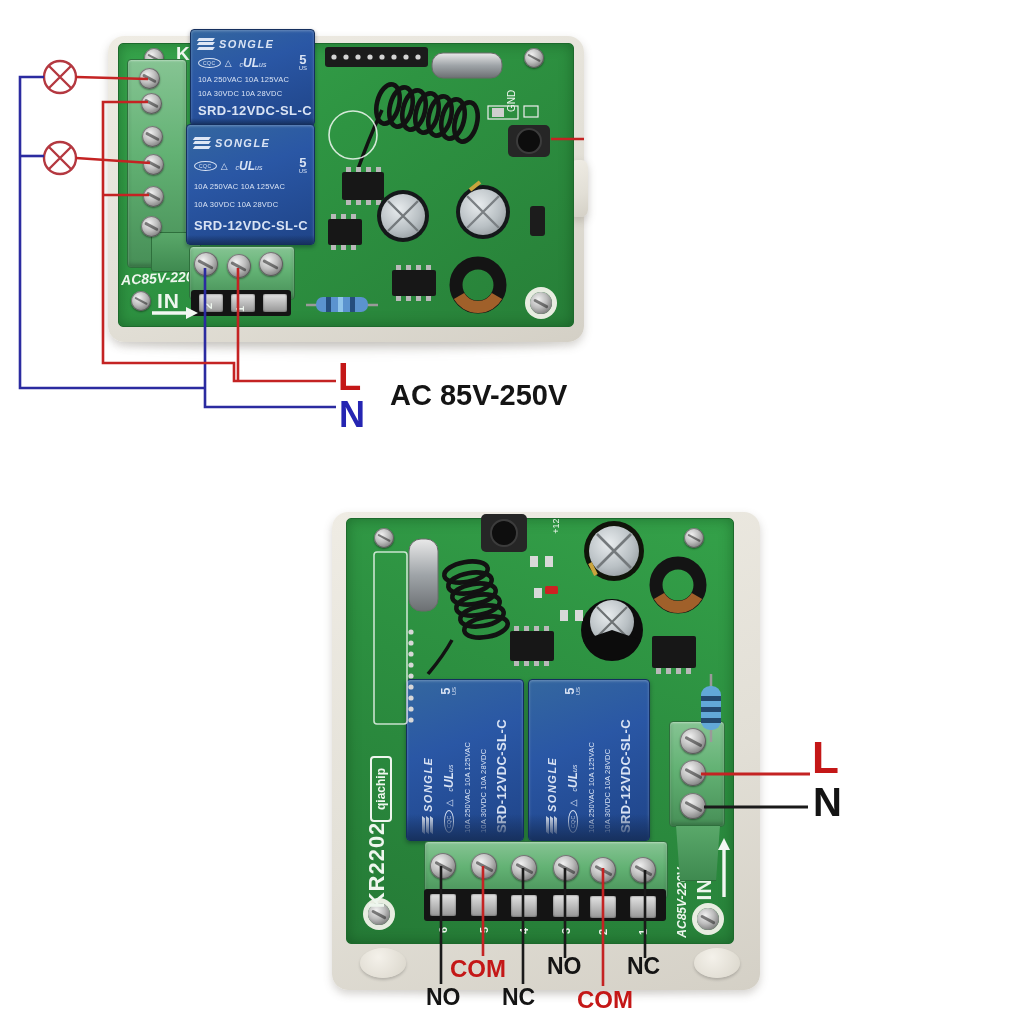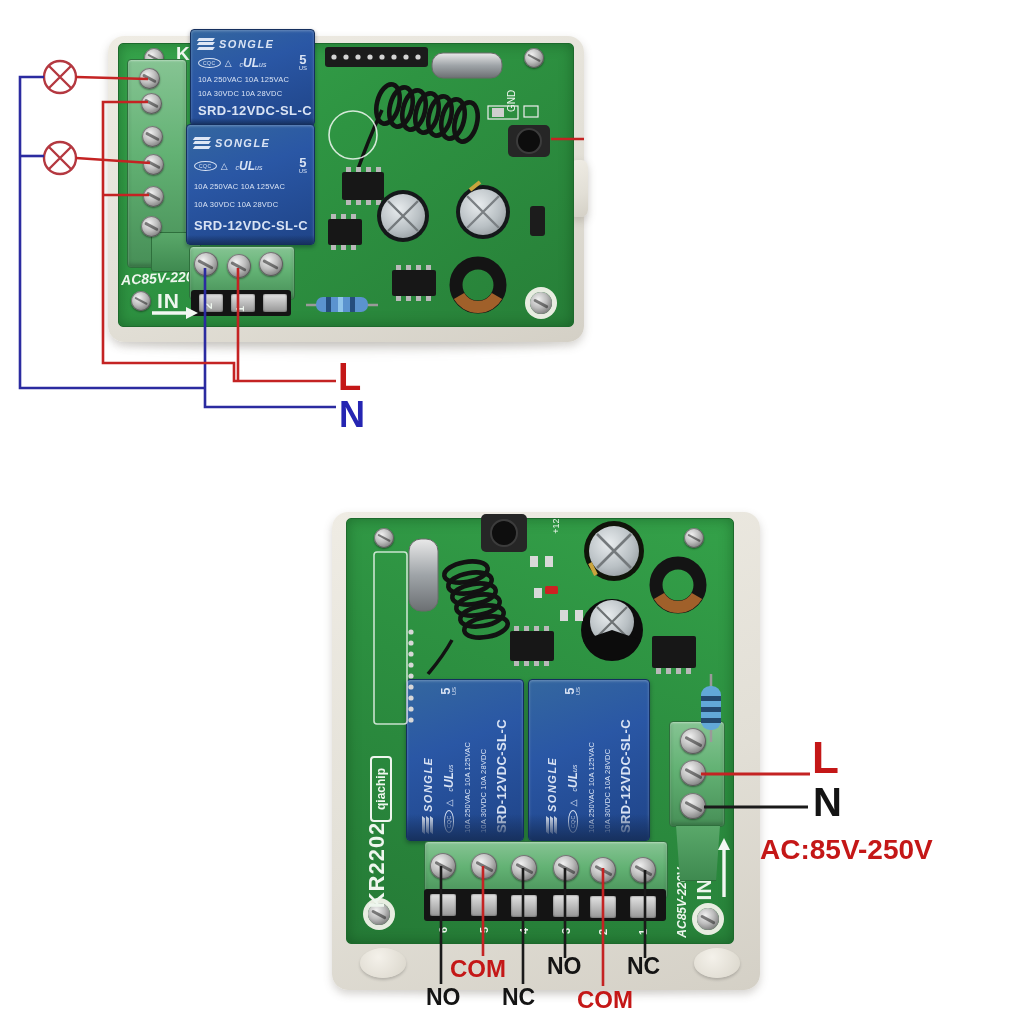--- a/index.html
+++ b/index.html
@@ -479,24 +479,24 @@
       <path d="M523,868 V984" stroke="#1a1a1a" stroke-width="2.6"></path>
       <path d="M565,868 V958" stroke="#1a1a1a" stroke-width="2.6"></path>
       <path d="M603,868 V986" stroke="#c42323" stroke-width="2.6"></path>
       <path d="M645,870 V958" stroke="#1a1a1a" stroke-width="2.6"></path>
     </g>
   </svg>
 
   <div class="labels abs" style="left:0;top:0;width:1024px;height:1024px;">
     <div class="anno red" style="left:338px;top:358px;font-size:38px;">L</div>
     <div class="anno blue" style="left:339px;top:397px;font-size:36px;">N</div>
+    <div class="anno black" style="left:390px;top:381px;font-size:29px;font-weight:600;">AC 85V-250V</div>
 
     <div class="anno red" style="left:812px;top:736px;font-size:44px;">L</div>
     <div class="anno black" style="left:813px;top:782px;font-size:40px;">N</div>
-    <div class="anno red" style="left:760px;top:836px;font-size:28px;">AC:85V-250V</div>
 
     <div class="anno black" style="left:426px;top:986px;font-size:23px;">NO</div>
     <div class="anno red" style="left:450px;top:957px;font-size:24px;">COM</div>
     <div class="anno black" style="left:502px;top:986px;font-size:23px;">NC</div>
     <div class="anno black" style="left:547px;top:955px;font-size:23px;">NO</div>
     <div class="anno red" style="left:577px;top:988px;font-size:24px;">COM</div>
     <div class="anno black" style="left:627px;top:955px;font-size:23px;">NC</div>
   </div>
 </div>
 

